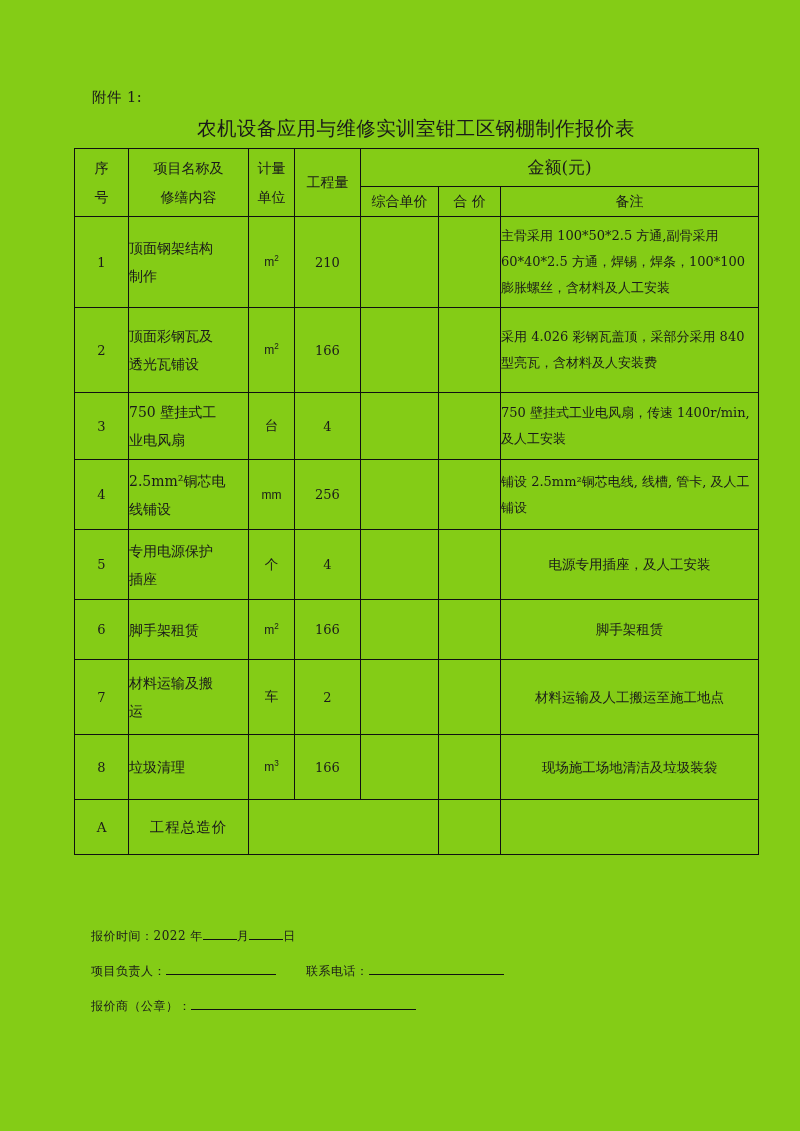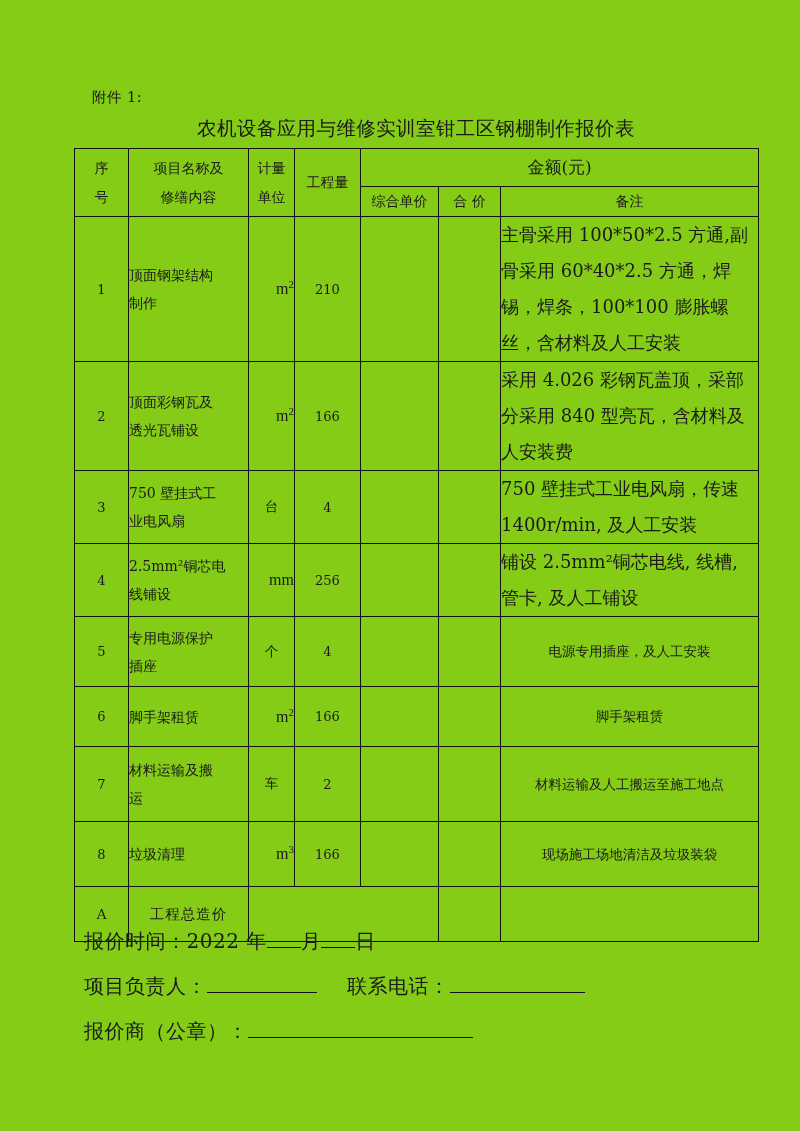--- a/index.html
+++ b/index.html
@@ -88,38 +88,38 @@
     height: 100%;
     padding: 5px 0;
     box-sizing: border-box;
   }
   .hd-stack span { display: block; line-height: 2.05; }
   .hd-amount { font-weight: bold; text-align: center; font-size: 17px; padding: 6px 0; }
   .hd-sub { font-weight: bold; text-align: center; font-size: 14px; padding: 7px 2px; }
   .hd-qty { font-weight: bold; text-align: center; font-size: 14px; }
   .c-seq  { text-align: center; font-size: 13px; }
   .c-item { text-align: left; padding: 7px 6px 7px 9px; line-height: 2.0; font-size: 14px; }
-  .c-u    { text-align: right; font-size: 16px; font-family: Liberation Serif, serif; }
+  .c-u    { text-align: center; font-size: 12px; font-family: Liberation Sans, sans-serif; }
   .c-u-cn { text-align: center; font-size: 13.5px; }
   .c-qtyv { text-align: center; font-size: 13px; }
-  .c-rem  { text-align: left; padding: 7px 8px 7px 10px; line-height: 2.0; font-size: 18px; }
+  .c-rem  { text-align: left; padding: 7px 8px 7px 10px; line-height: 2.0; font-size: 13px; }
   .c-rem-center { text-align: center; padding: 7px 8px; line-height: 2.0; font-size: 13.5px; }
   .c-total-label { text-align: center; font-weight: bold; font-size: 14.5px; letter-spacing: 1px; }
   .c-total-seq { text-align: center; font-weight: bold; font-size: 13.5px; }
   .c-blank { }
 
   sup { font-size: 0.68em; vertical-align: super; line-height: 0; }
 
   
   .footer {
     position: absolute;
-    left: 84px;
+    left: 91px;
     top: 928px;
     width: 640px;
-    font-size: 20px;
+    font-size: 12px;
   }
   .f-row { margin-bottom: 18px; white-space: nowrap; letter-spacing: 0.5px; }
   .f-row .ul {
     display: inline-block;
     border-bottom: 1.2px solid #111111;
     vertical-align: baseline;
   }
   .ul-sm { width: 34px; }
   .ul-long { width: 225px; }
   .ul-mid { width: 110px; }

